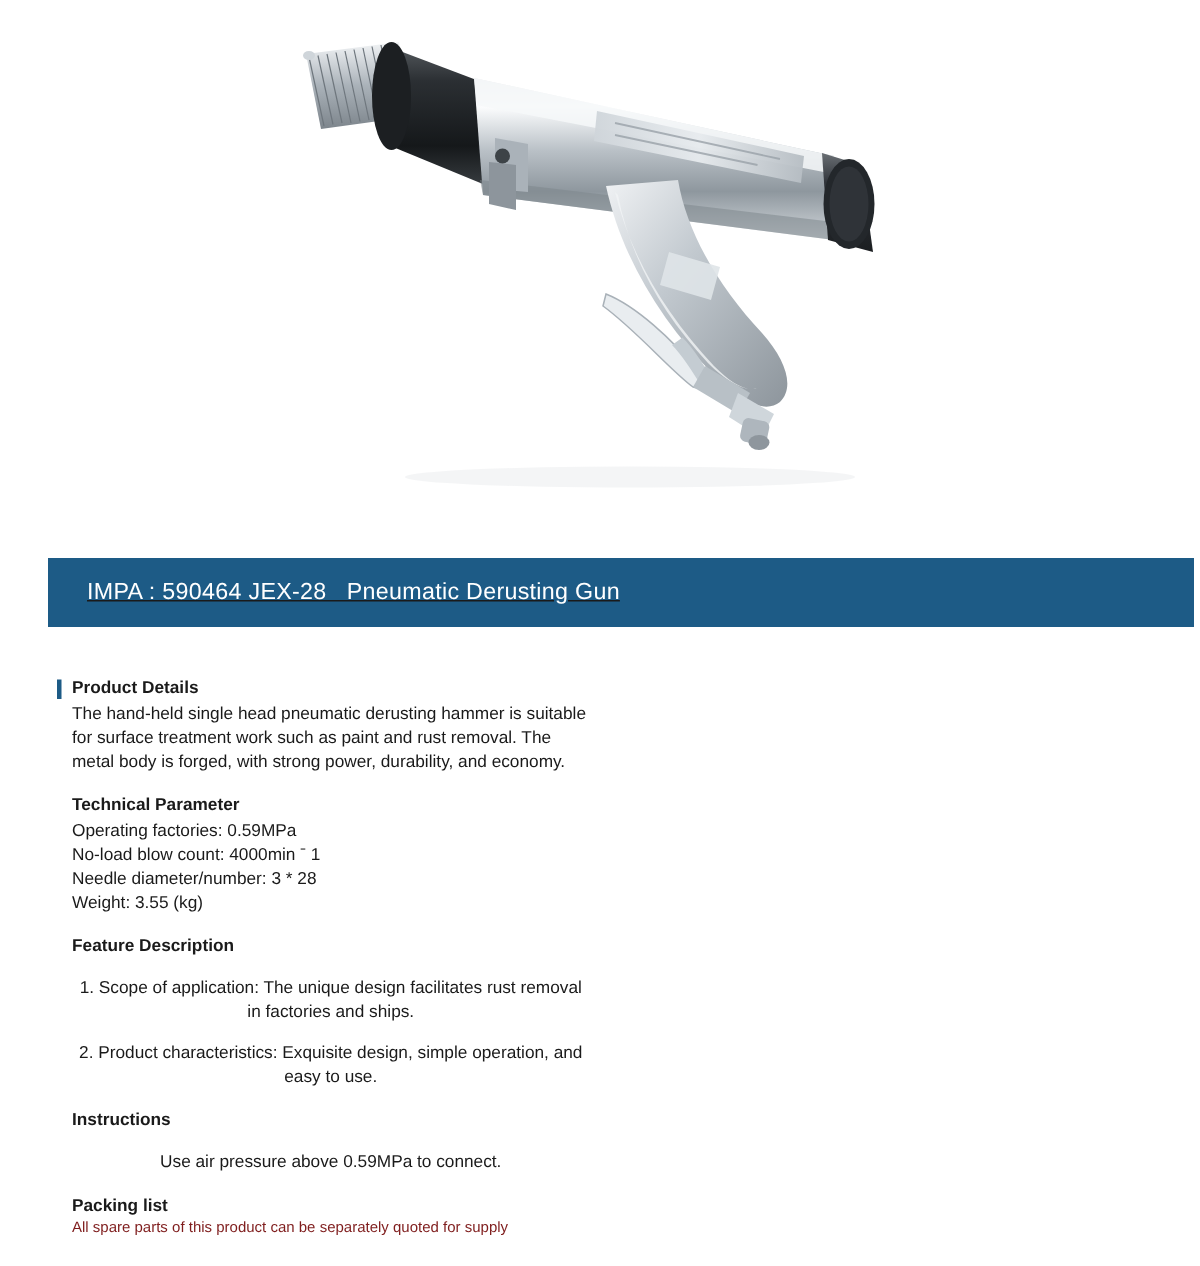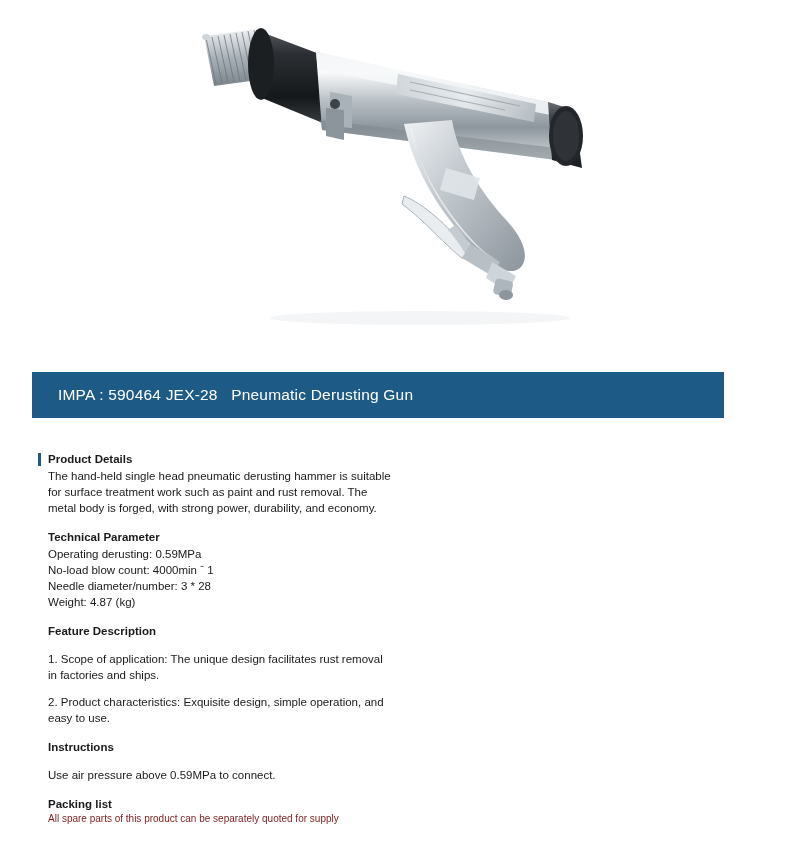--- a/index.html
+++ b/index.html
@@ -35,25 +35,26 @@
     top: 0;
     width: 800px;
     height: 356px;
   }
 
   
   .title-bar {
     position: absolute;
     left: 32px;
     top: 372px;
-    width: 692px;
+    width: 764px;
     height: 46px;
     background: #1d5b86;
     display: flex;
     align-items: center;
+    text-decoration: underline;
   }
   .title-bar .title-text {
     color: #ffffff;
     font-size: 15.5px;
     letter-spacing: 0.2px;
     padding-left: 26px;
     font-weight: 400;
     white-space: pre;
   }
 
@@ -114,20 +115,21 @@
     top: 810px;
     font-size: 10px;
     color: #7f1d1d;
     line-height: 18px;
   }
 
   .feature-line, .instr-line, .packing-line {
     font-size: 11.5px;
     line-height: 16px;
     max-width: 345px;
+    text-align: center;
   }
 </style>
 </head>
 <body>
 
 <div class="page">
 
   <div class="hero">
     <svg class="tool" viewBox="0 0 800 356">
       <defs>
@@ -248,24 +250,24 @@
       <div class="heading with-tick">
         <span class="tick"></span>
         <span>Product Details</span>
       </div>
       <p class="para">The hand-held single head pneumatic derusting hammer is suitable for surface treatment work such as paint and rust removal. The metal body is forged, with strong power, durability, and economy.</p>
     </div>
 
     <div class="block">
       <div class="heading">Technical Parameter</div>
       <ul class="spec-list">
-        <li>Operating derusting: 0.59MPa</li>
+        <li>Operating factories: 0.59MPa</li>
         <li>No-load blow count: 4000min ˉ 1</li>
         <li>Needle diameter/number: 3 * 28</li>
-        <li>Weight: 4.87 (kg)</li>
+        <li>Weight: 3.55 (kg)</li>
       </ul>
     </div>
 
     <div class="block">
       <div class="heading">Feature Description</div>
       <p class="feature-line">1. Scope of application: The unique design facilitates rust removal in factories and ships.</p>
       <p class="feature-line">2. Product characteristics: Exquisite design, simple operation, and easy to use.</p>
     </div>
 
     <div class="block">

